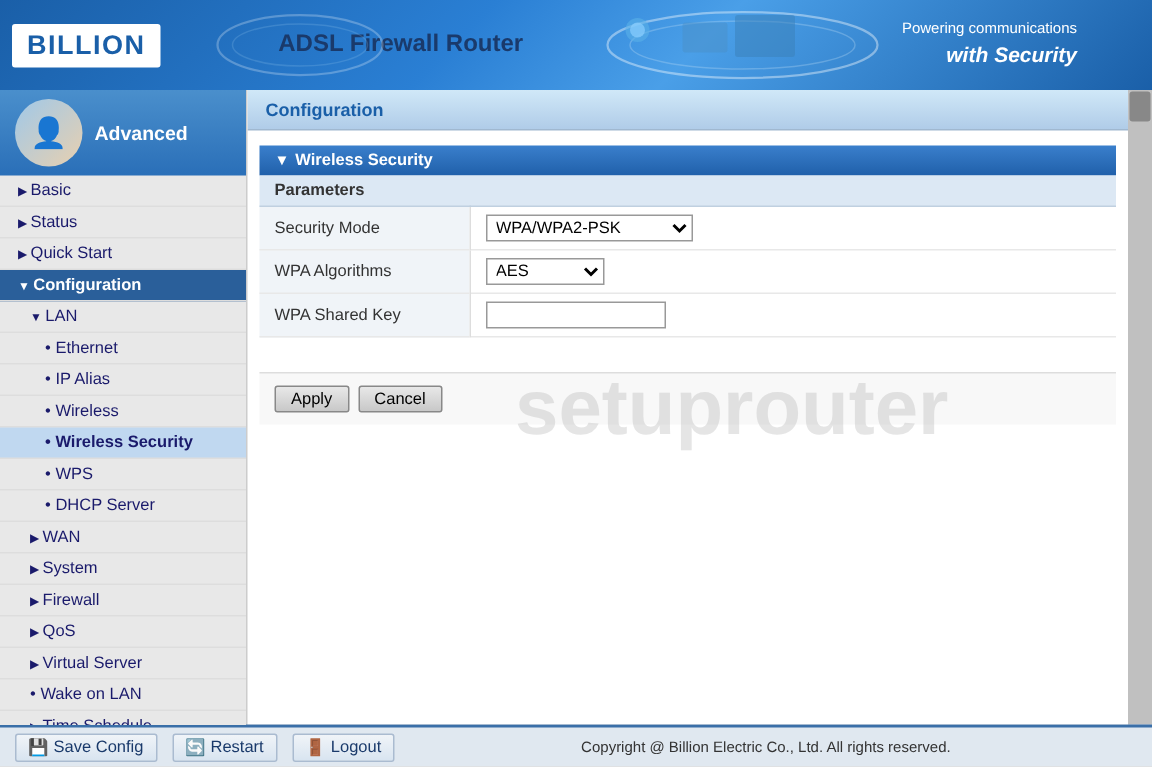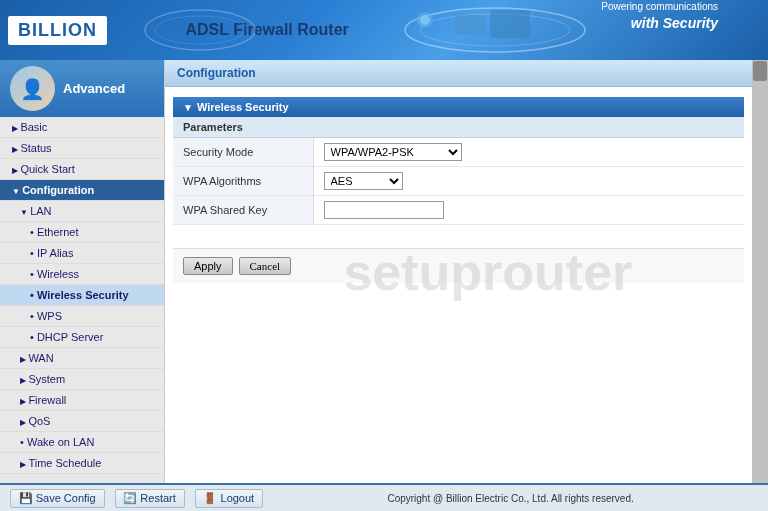--- a/index.html
+++ b/index.html
@@ -35,21 +35,21 @@
 
     .form-table { width: 100%; border-collapse: collapse; }
     .form-table .param-header { background: #dce8f4; padding: 4px 10px; font-size: 11px; font-weight: bold; color: #333; border-bottom: 1px solid #c0d0e0; }
     .form-row { border-bottom: 1px solid #e8e8e8; }
     .form-row td { padding: 5px 10px; vertical-align: middle; font-size: 11px; color: #333; }
     .form-row td:first-child { width: 140px; background: #f0f4f8; border-right: 1px solid #ddd; }
     .form-row td:last-child { background: white; }
     select { font-size: 11px; padding: 1px 2px; border: 1px solid #999; background: white; }
     input[type="text"] { font-size: 11px; padding: 2px 4px; border: 1px solid #999; width: 120px; }
     .btn-apply { background: linear-gradient(to bottom, #e8e8e8, #c8c8c8); border: 1px solid #888; padding: 2px 10px; font-size: 11px; cursor: pointer; border-radius: 2px; }
-    .btn-cancel { background: linear-gradient(to bottom, #e8e8e8, #c8c8c8); border: 1px solid #888; padding: 2px 10px; font-size: 11px; cursor: pointer; border-radius: 2px; font-family: Liberation Serif, serif; }
+    .btn-cancel { background: linear-gradient(to bottom, #e8e8e8, #c8c8c8); border: 1px solid #888; padding: 2px 10px; font-size: 11px; cursor: pointer; border-radius: 2px; }
     .form-actions { padding: 8px 10px; display: flex; gap: 6px; background: #f8f8f8; border-top: 1px solid #ddd; margin-top: 23px; }
 
     
     .watermark { position: absolute; top: 50%; left: 55%; transform: translate(-50%, -50%); font-size: 52px; color: rgba(180,180,180,0.35); font-weight: bold; pointer-events: none; white-space: nowrap; }
 
     
     .footer { height: 28px; background: #e0e8f0; border-top: 2px solid #3a6fa8; display: flex; align-items: center; justify-content: space-between; padding: 0 10px; }
     .footer-copyright { font-size: 10px; color: #333; text-align: center; flex: 1; }
     .footer-buttons { display: flex; align-items: center; gap: 10px; }
     .footer-btn { display: flex; align-items: center; gap: 3px; font-size: 11px; color: #1a3a6b; cursor: pointer; border: 1px solid #aabbd0; background: linear-gradient(to bottom, #f0f4f8, #d8e4f0); padding: 2px 8px; border-radius: 2px; }
@@ -65,21 +65,21 @@
   <div class="header">
     <div class="header-logo">
       <span>BILLION</span>
     </div>
 
     <svg style="position:absolute;left:140px;top:0;height:60px;width:120px;opacity:0.5" viewBox="0 0 120 60">
       <ellipse cx="60" cy="30" rx="55" ry="20" fill="none" stroke="white" stroke-width="1.5" opacity="0.5"></ellipse>
       <ellipse cx="60" cy="30" rx="45" ry="14" fill="none" stroke="#a0cfef" stroke-width="1" opacity="0.4"></ellipse>
     </svg>
     <div class="header-title">ADSL Firewall Router</div>
-    <div style="display:flex;gap:6px;padding-right:50px;">
+    <div style="display:flex;align-items:center;gap:6px;padding-right:50px;">
       <svg style="height:60px;width:200px" viewBox="0 0 200 60">
         <ellipse cx="100" cy="30" rx="90" ry="22" fill="none" stroke="white" stroke-width="1.5" opacity="0.4"></ellipse>
         <ellipse cx="100" cy="30" rx="75" ry="16" fill="none" stroke="#c0dff5" stroke-width="1" opacity="0.3"></ellipse>
         <circle cx="30" cy="20" r="8" fill="#5ab0e8" opacity="0.6"></circle>
         <circle cx="30" cy="20" r="5" fill="#8acfff" opacity="0.7"></circle>
         <rect x="60" y="15" width="30" height="20" rx="2" fill="#4a90c8" opacity="0.5"></rect>
         <rect x="95" y="10" width="40" height="28" rx="2" fill="#3a80b8" opacity="0.5"></rect>
       </svg>
       <div style="color:white;text-align:right;font-size:10px;line-height:1.4;">
         <div>Powering communications</div>
@@ -135,20 +135,23 @@
       <div class="sidebar-item sub">
         <span style="font-size:8px;">▶ </span><span>System</span>
       </div>
       <div class="sidebar-item sub">
         <span style="font-size:8px;">▶ </span><span>Firewall</span>
       </div>
       <div class="sidebar-item sub">
         <span style="font-size:8px;">▶ </span><span>QoS</span>
       </div>
       <div class="sidebar-item sub">
+        <span style="font-size:8px;">▶ </span><span>Virtual Server</span>
+      </div>
+      <div class="sidebar-item sub">
         <span>• </span><span>Wake on LAN</span>
       </div>
       <div class="sidebar-item sub">
         <span style="font-size:8px;">▶ </span><span>Time Schedule</span>
       </div>
 
     </div>
 
     <div class="content-area">
       <div class="content-header">

